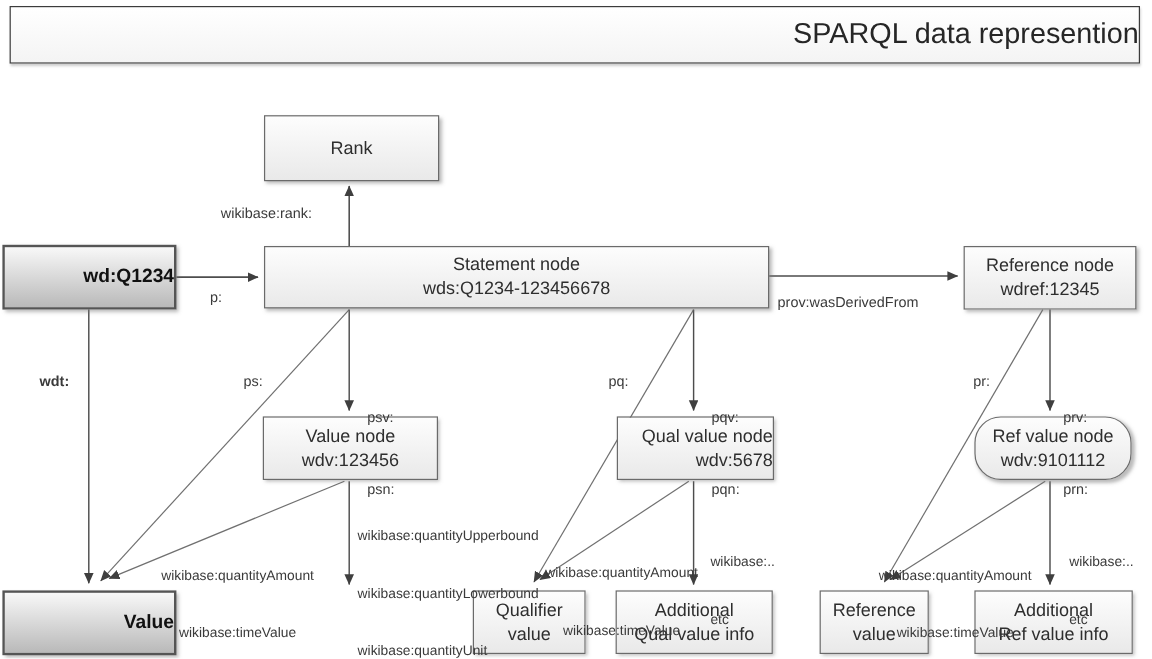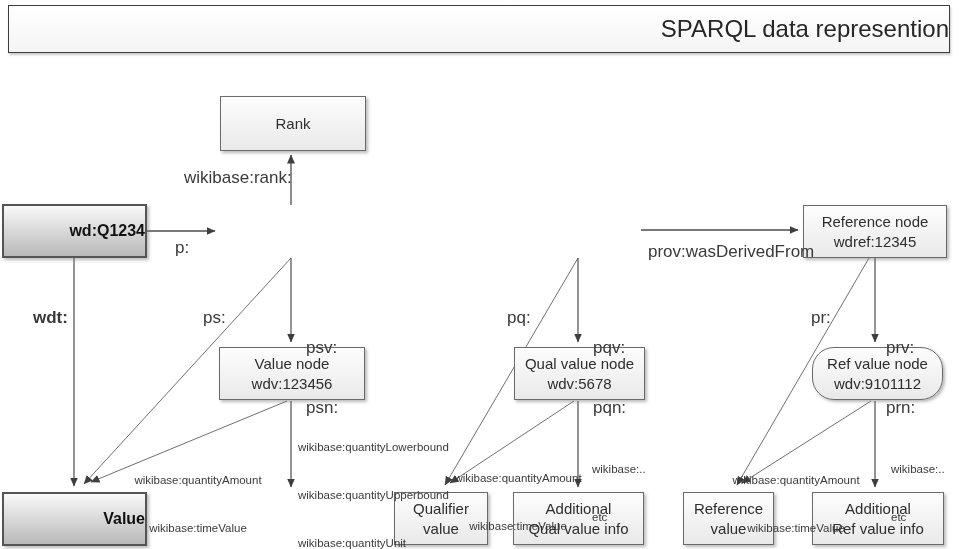--- a/index.html
+++ b/index.html
@@ -19,21 +19,21 @@
     position:absolute;border:1px solid #6a6a6a;
     background:linear-gradient(#fdfdfd,#e9e9e9);
     box-shadow:2px 2px 3px rgba(120,120,120,.5);
     display:flex;flex-direction:column;align-items:center;justify-content:center;
     text-align:center;font-size:15px;line-height:20px;color:#2e2e2e;
   }
   .node.strong{
     background:linear-gradient(#f8f8f8,#b9b9b9);
     border:2px solid #555555;font-weight:bold;font-size:16px;color:#111111;align-items:flex-end;
   }
-  .elabel{position:absolute;font-size:17px;color:#3a3a3a;line-height:20px;white-space:pre;}
+  .elabel{position:absolute;font-size:12px;color:#3a3a3a;line-height:20px;white-space:pre;}
   .elabel.bold{font-weight:bold;}
   .elabel.small{font-size:11.5px;line-height:16px;}
   .elabel.center{text-align:center;}
 </style>
 </head>
 <body>
 
 <div id="canvas">
 
   <svg id="edges" viewBox="0 0 960 549" xmlns="http://www.w3.org/2000/svg">
@@ -81,32 +81,36 @@
   </div>
 
   <div class="node" style="left:220px;top:96px;width:144px;height:53px;">
     <span>Rank</span>
   </div>
 
   <div class="node strong" style="left:2px;top:204px;width:141px;height:50px;">
     <span>wd:Q1234</span>
   </div>
 
+  <div class="node" style="left:220px;top:205px;width:419px;height:50px;">
+    <span>Statement node</span>
+    <span>wds:Q1234-123456678</span>
+  </div>
 
   <div class="node" style="left:803px;top:205px;width:142px;height:51px;">
     <span>Reference node</span>
     <span>wdref:12345</span>
   </div>
 
   <div class="node" style="left:219px;top:347px;width:144px;height:51px;">
     <span>Value node</span>
     <span>wdv:123456</span>
   </div>
 
-  <div class="node" style="left:514px;top:347px;width:129px;height:51px;">
+  <div class="node" style="left:514px;top:347px;width:129px;height:51px;align-items:flex-end;">
     <span>Qual value node</span>
     <span>wdv:5678</span>
   </div>
 
   <div class="node" style="left:812px;top:347px;width:129px;height:51px;border-radius:22px;">
     <span>Ref value node</span>
     <span>wdv:9101112</span>
   </div>
 
   <div class="node strong" style="left:2px;top:492px;width:141px;height:50px;">
@@ -156,22 +160,22 @@
     <div>prv:</div>
     <div>prn:</div>
   </div>
 
   <div class="elabel small center" style="left:128px;top:440px;width:140px;">
     <div>wikibase:quantityAmount</div>
     <div>wikibase:timeValue</div>
   </div>
 
   <div class="elabel small" style="left:298px;top:407px;">
+    <div>wikibase:quantityUpperbound</div>
     <div>wikibase:quantityLowerbound</div>
-    <div>wikibase:quantityUpperbound</div>
     <div>wikibase:quantityUnit</div>
     
   </div>
 
   <div class="elabel small center" style="left:448px;top:438px;width:140px;">
     <div>wikibase:quantityAmount</div>
     <div>wikibase:timeValue</div>
   </div>
 
   <div class="elabel small" style="left:592px;top:429px;">

